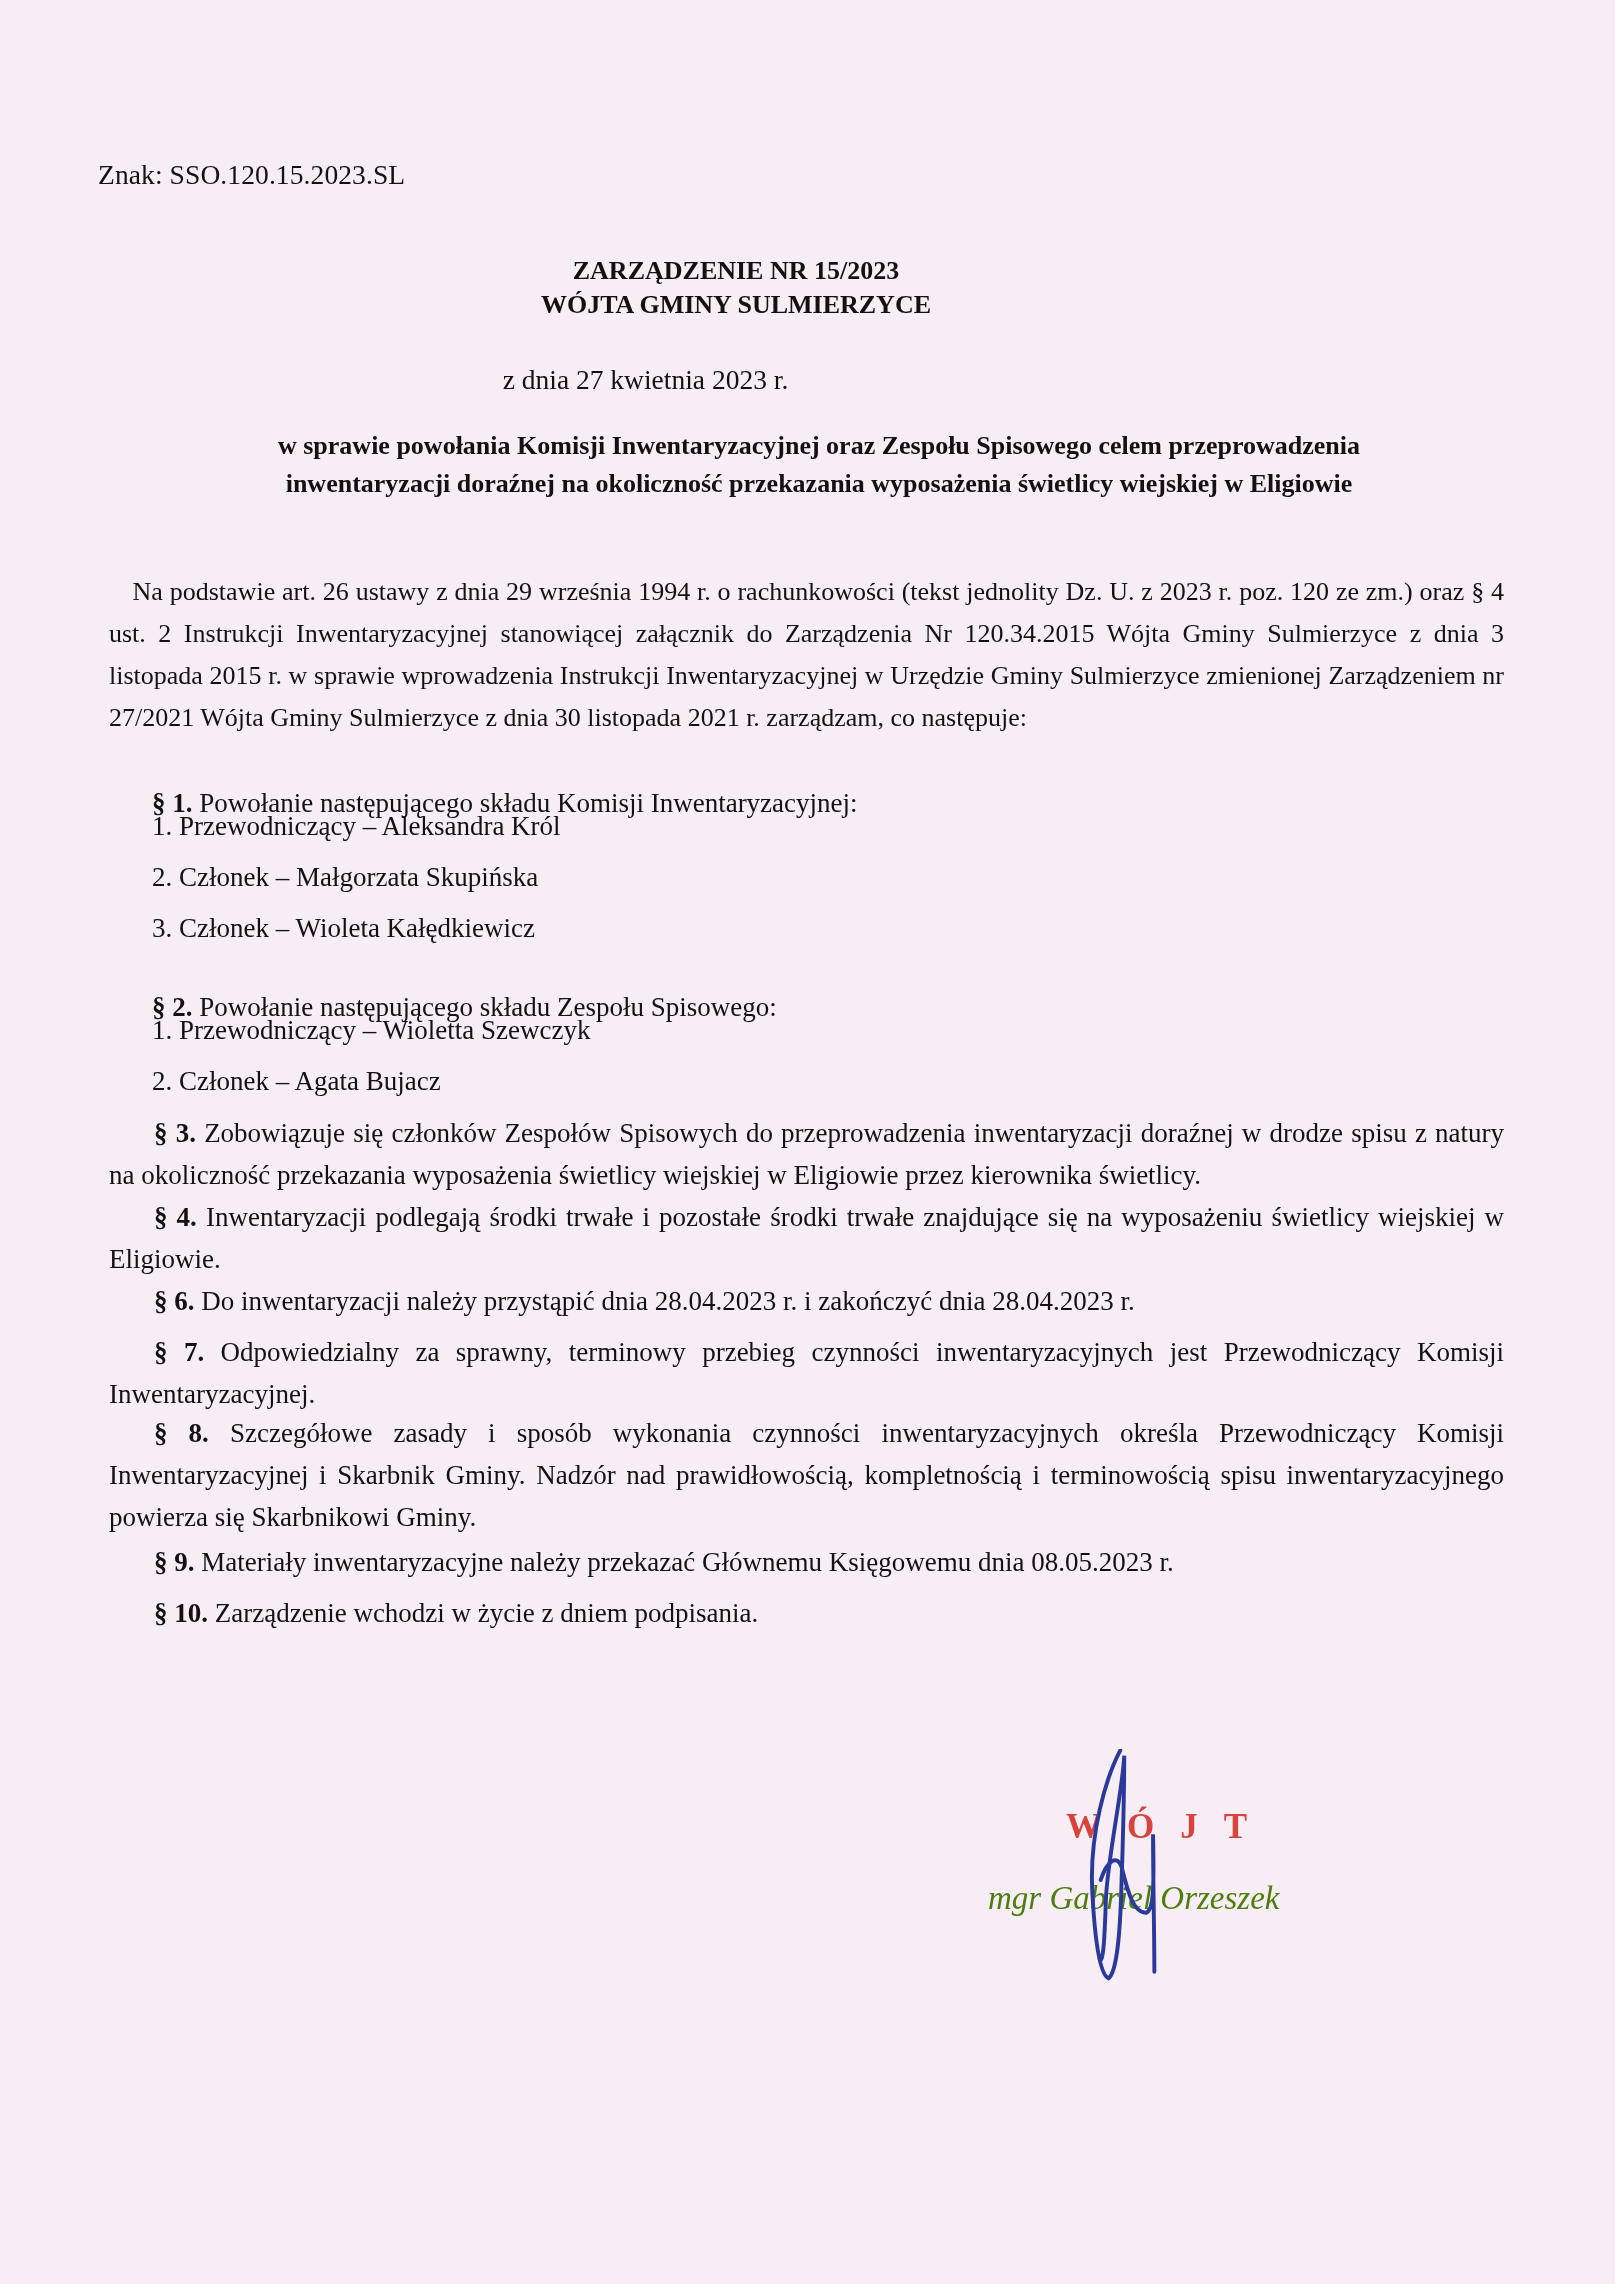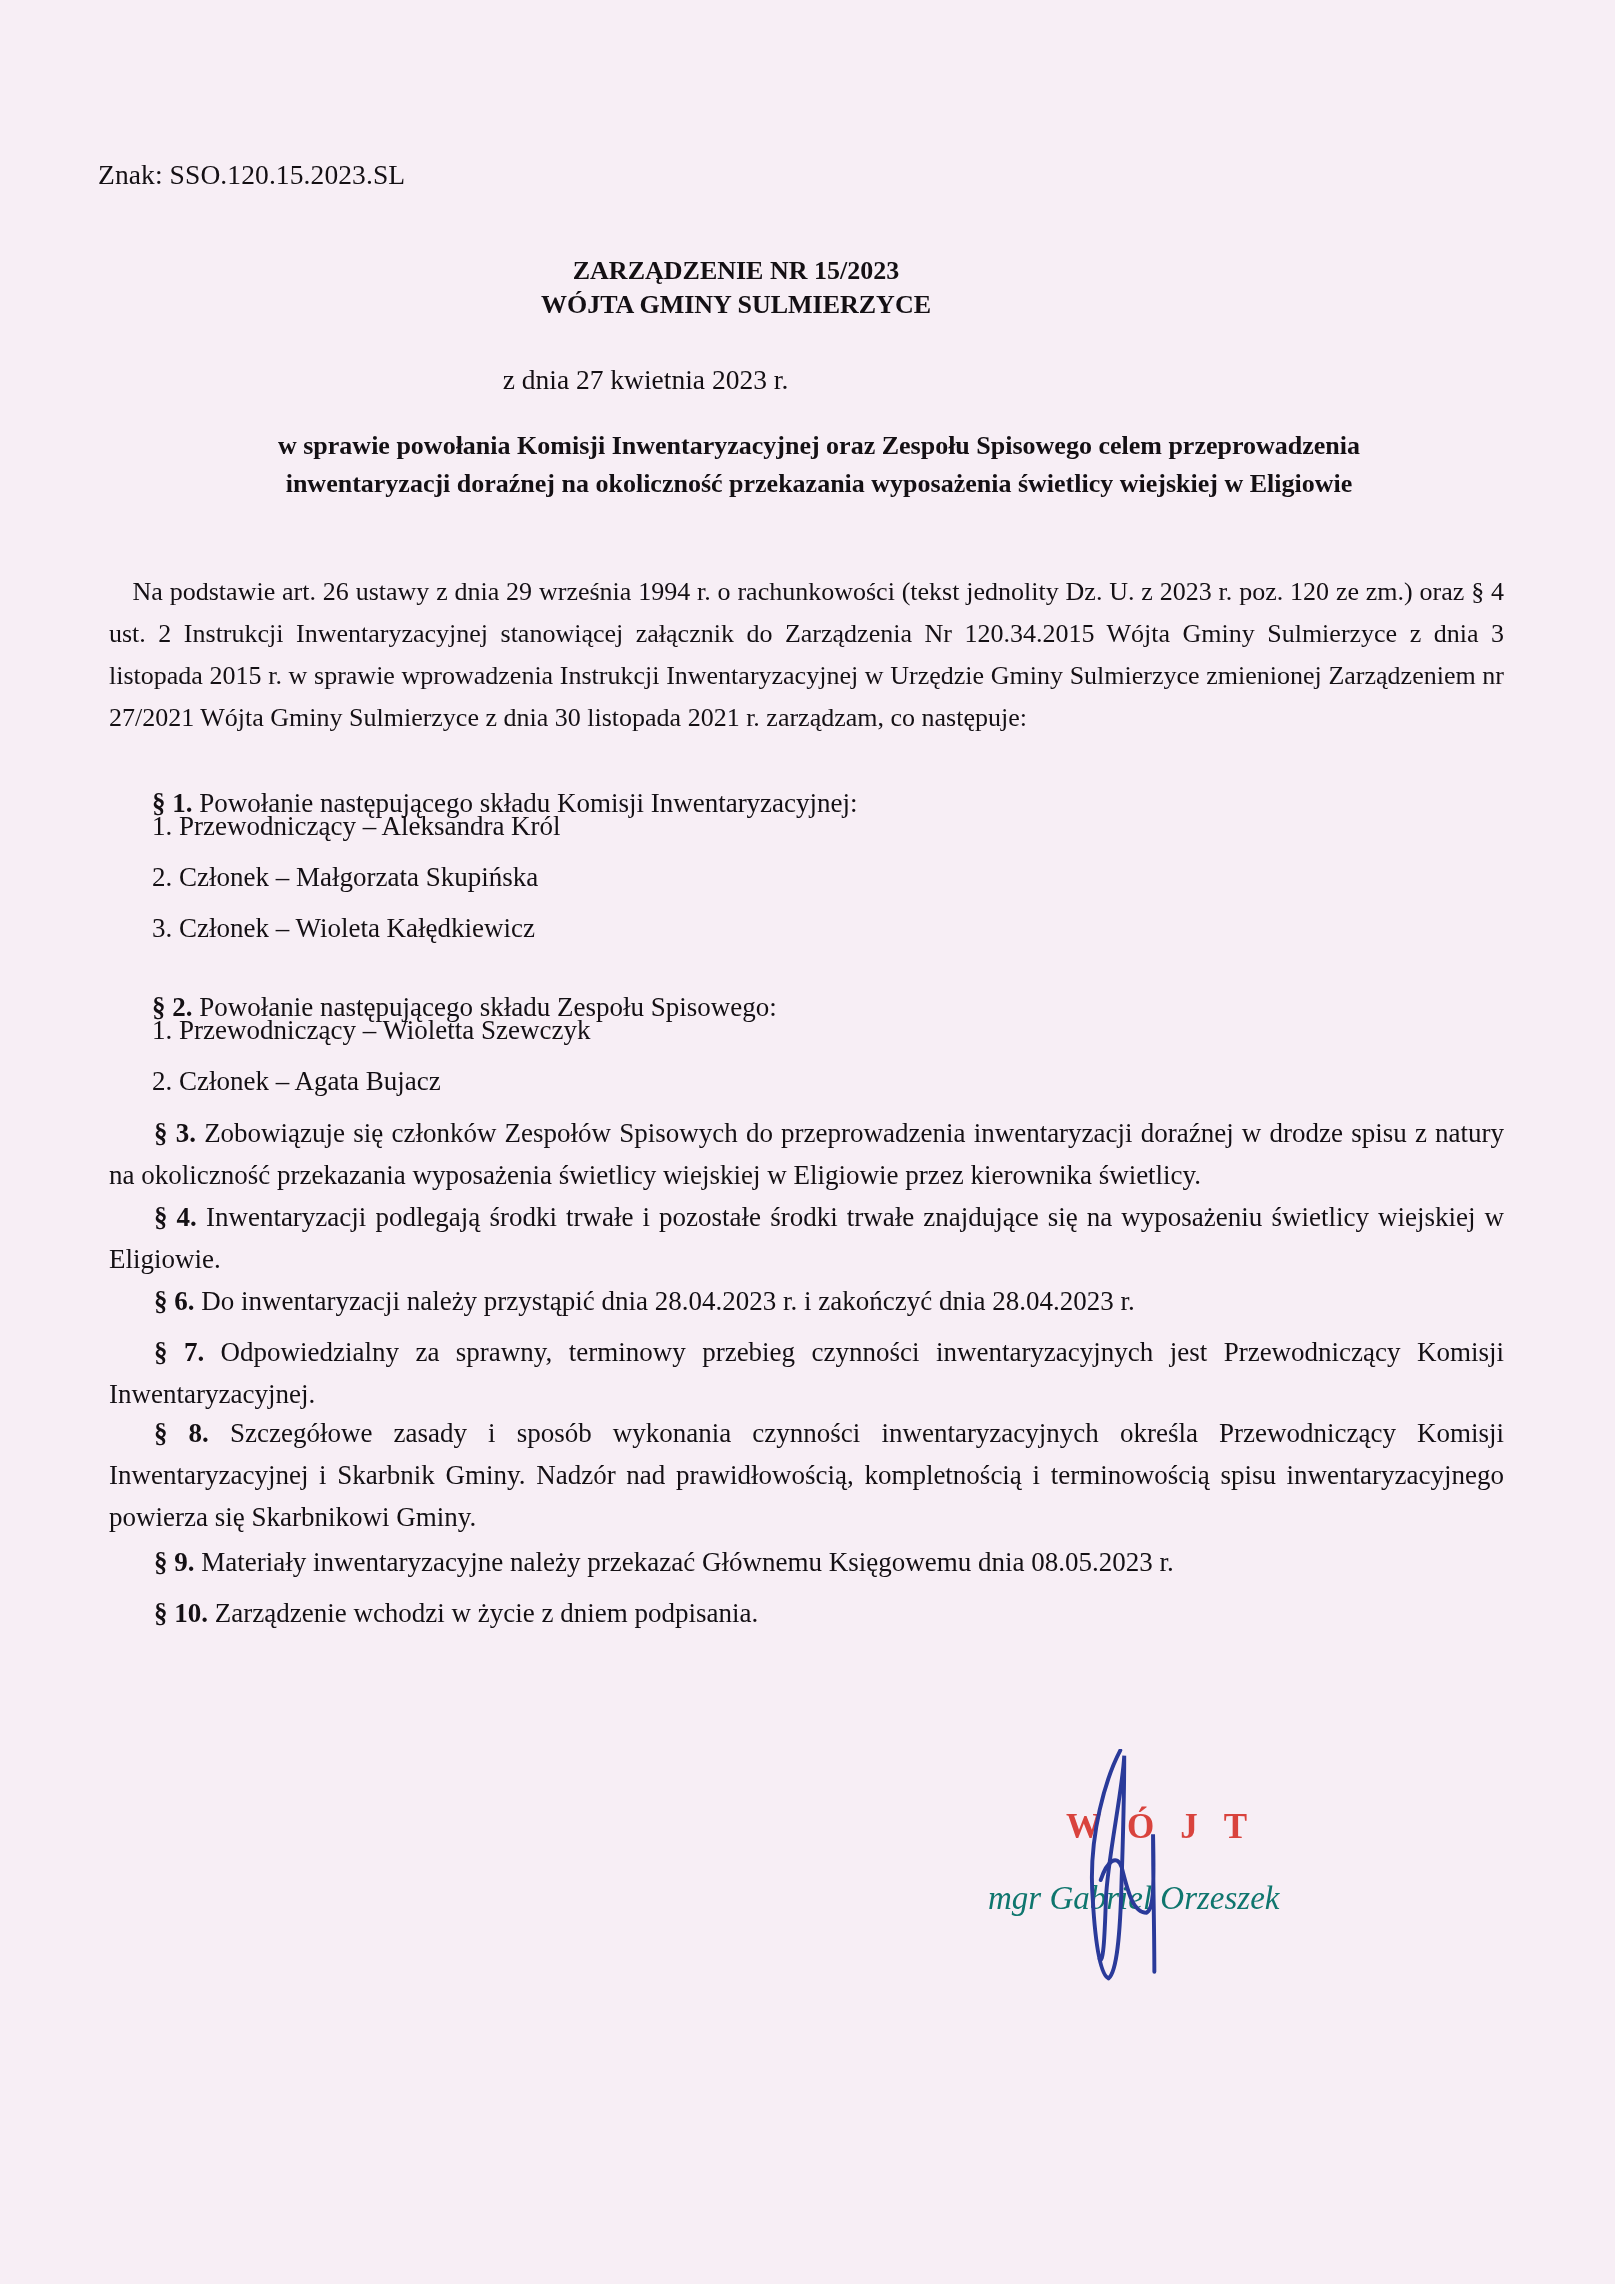--- a/index.html
+++ b/index.html
@@ -19,21 +19,21 @@
   .date-line { left: 0; width: 1291px; top: 364px; text-align: center; font-size: 27.5px; }
   .subject { left: 131px; width: 1376px; top: 427px; text-align: center; font-weight: bold; font-size: 26px; line-height: 38px; }
   .body-text { left: 109px; width: 1395px; font-size: 26px; line-height: 42px; text-align: justify; text-align-last: left; }
   .preamble { top: 571px; text-indent: 23.6px; }
   .item { font-size: 27px; }
   .para-label { font-weight: bold; }
   .indent { text-indent: 45px; }
   .list-line { left: 152px; font-size: 27px; }
   .para-line { left: 152px; font-size: 27px; margin-top: 28px; }
   .stamp-title { left: 1066px; top: 1807px; font-size: 35px; font-weight: bold; color: #d9433d; letter-spacing: 26px; }
-  .stamp-name { left: 988px; top: 1880px; font-size: 33px; font-style: italic; color: #0f766e; }
+  .stamp-name { left: 988px; top: 1880px; font-size: 33px; font-style: italic; color: #4d7c0f; }
   .signature { left: 1081px; top: 1749px; width: 131px; height: 236px; }
 </style>
 </head>
 <body>
 
 <div class="page">
 
   <div class="abs sign-ref">Znak: SSO.120.15.2023.SL</div>
 
   <div class="abs title-block">

